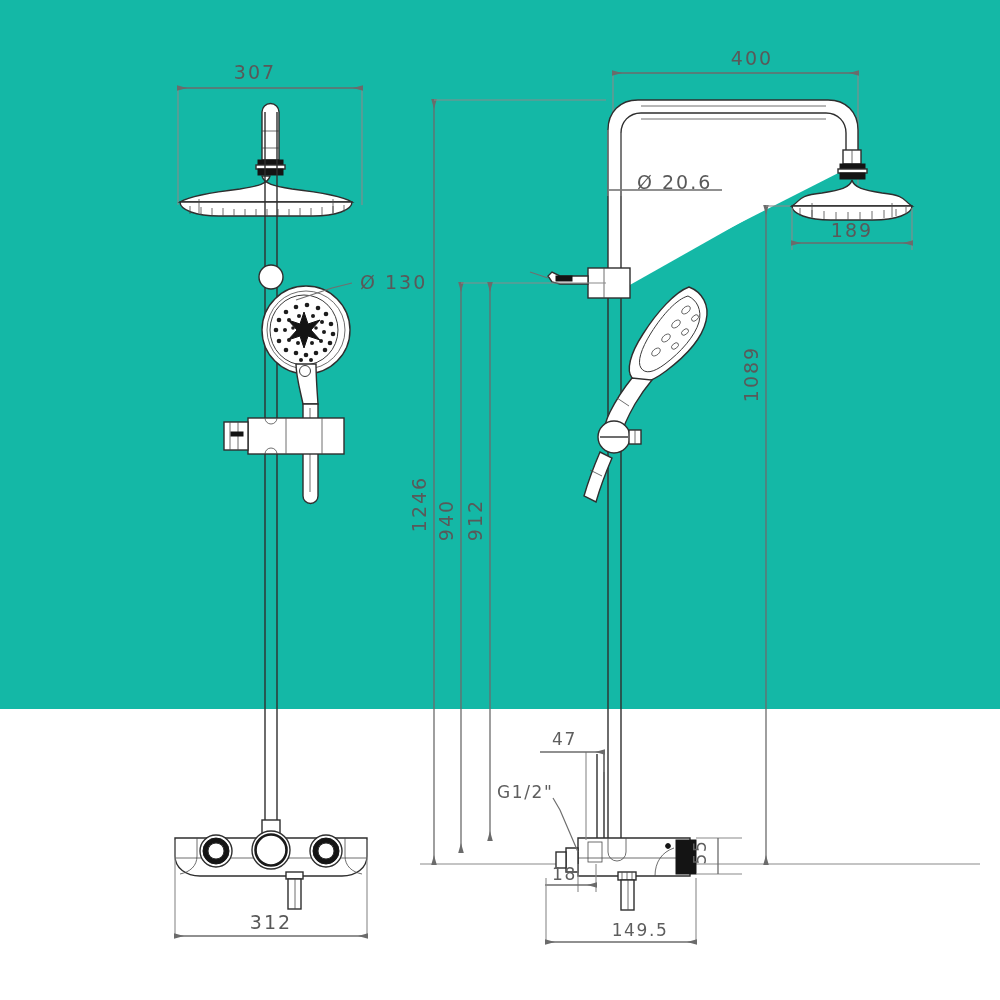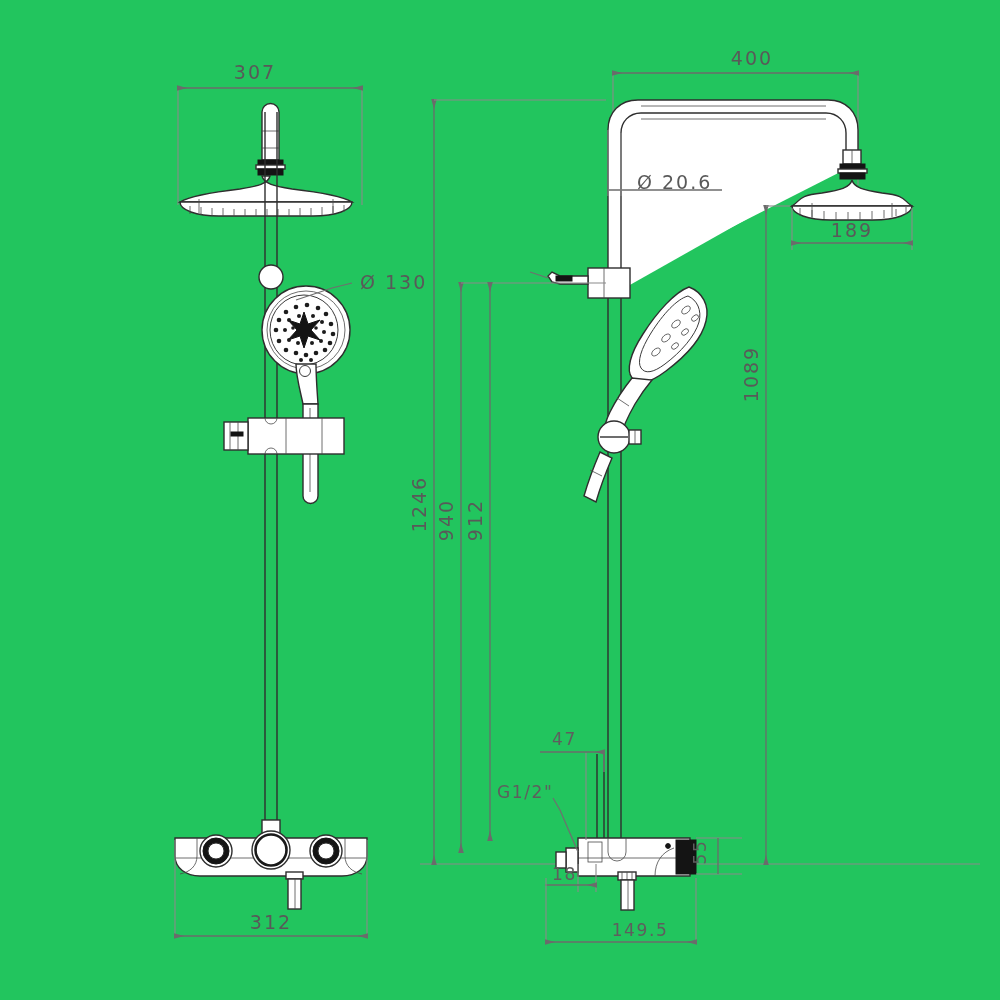--- a/index.html
+++ b/index.html
@@ -10,22 +10,22 @@
   }
   body {
     width: 1000px;
     height: 1000px;
     font-family: "DejaVu Sans", sans-serif;
     overflow: hidden;
   }
   #drawing-root {
     position: relative;
     width: 1000px;
-    height: 1000px;
-    background: #22c55e;
+    height: 709px;
+    background: #14b8a6;
   }
   svg.sheet {
     display: block;
     width: 1000px;
     height: 1000px;
   }
   .dimtext {
     font-family: "DejaVu Sans", sans-serif;
     font-size: 19px;
     letter-spacing: 2.0px;

